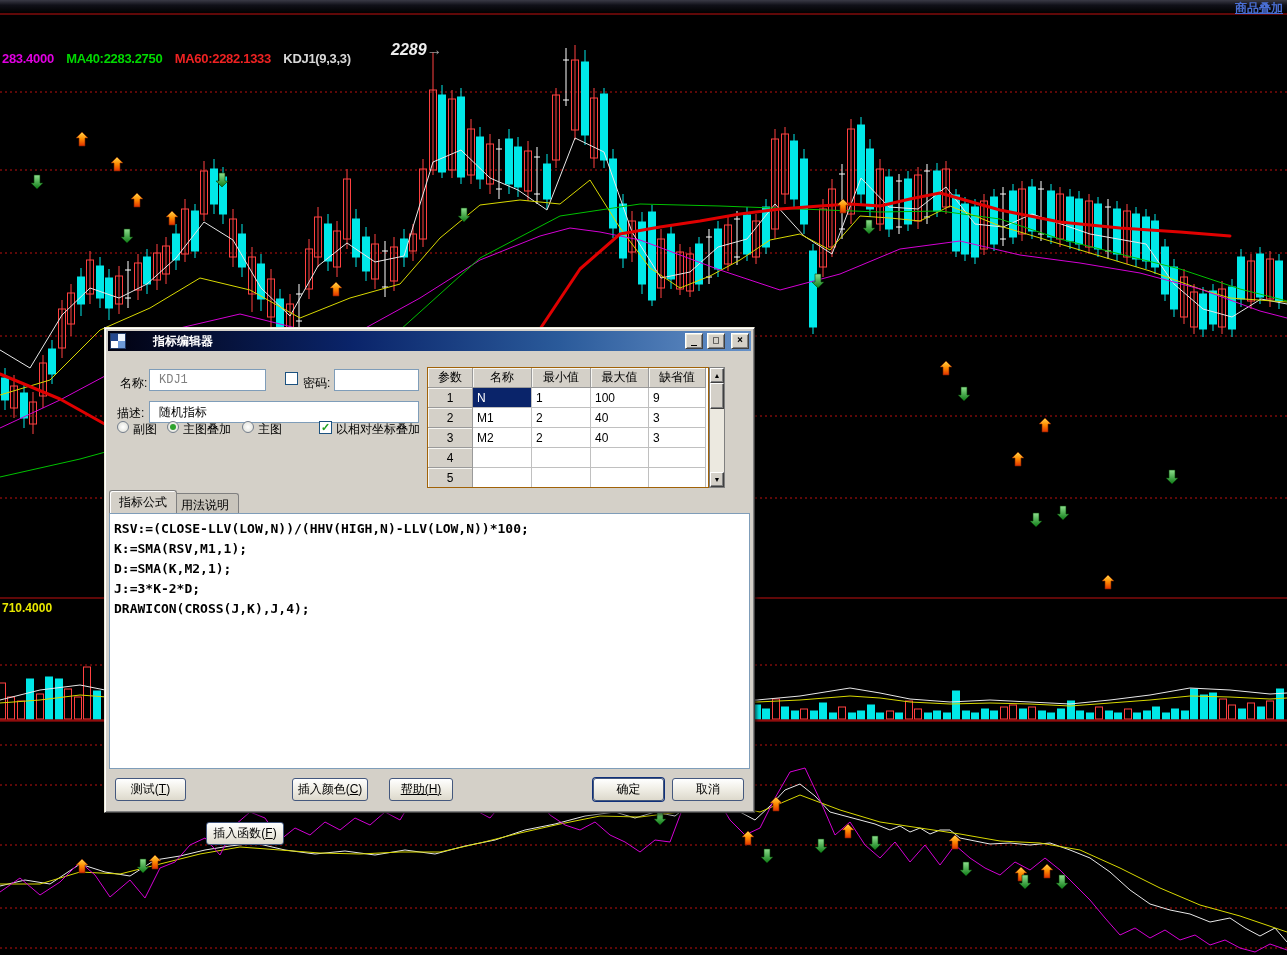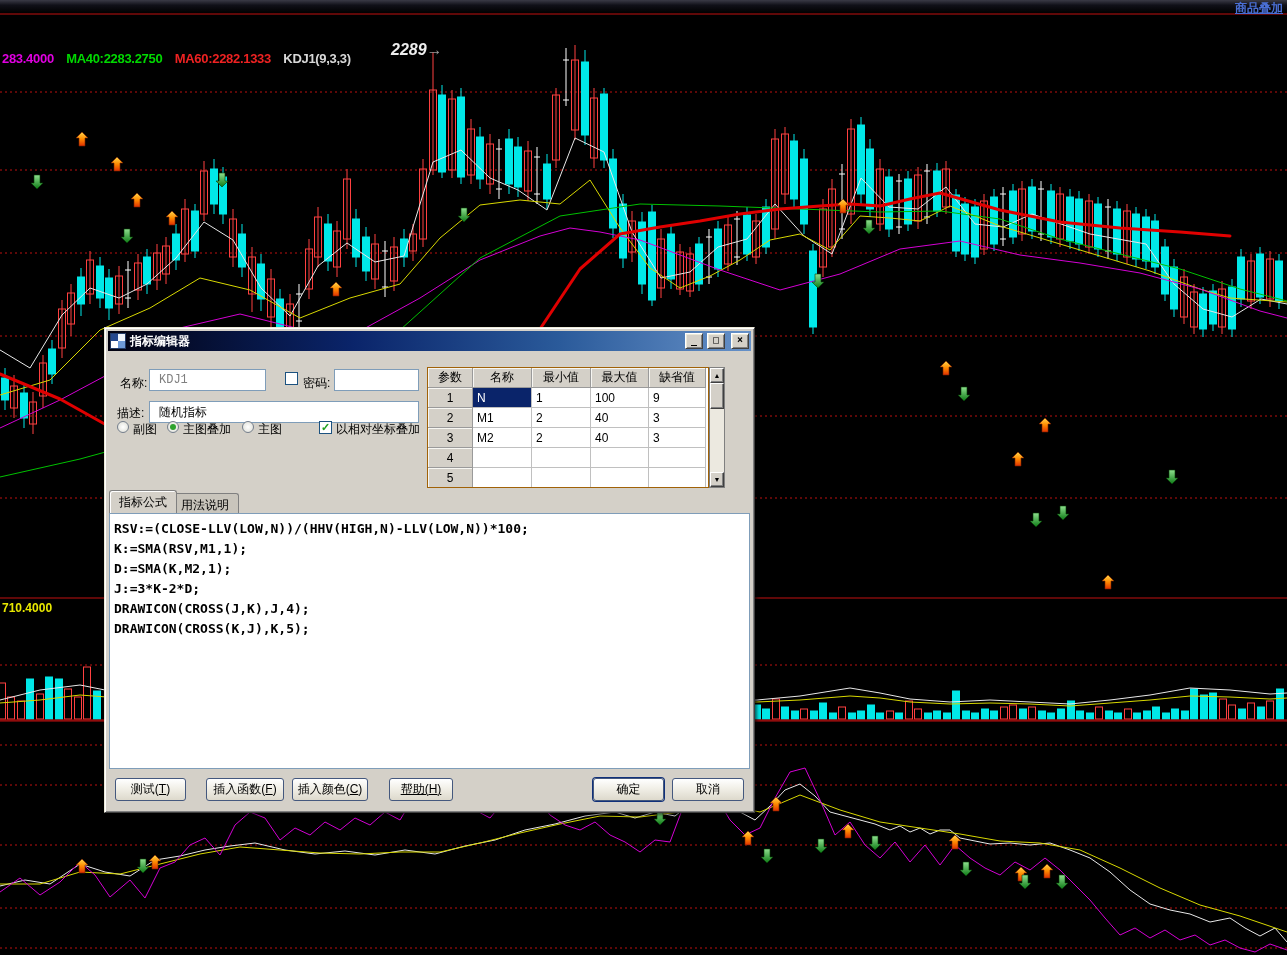--- a/index.html
+++ b/index.html
@@ -23,21 +23,21 @@
   
   #dialog{position:absolute;left:104px;top:327px;width:649px;height:484px;z-index:5;
           background:#d4d0c8;border:1px solid #404040;border-top-color:#ece9d8;border-left-color:#ece9d8;
           box-shadow:inset 1px 1px 0 #fff, inset -1px -1px 0 #808080, 2px 2px 3px rgba(0,0,0,.6);
           font-size:12px;color:#000;}
   #titlebar{position:absolute;left:3px;top:3px;right:3px;height:20px;
           background:linear-gradient(90deg,#020210,#0a246a 38%,#2a5a9a 70%,#6691c8);
           display:flex;align-items:center;gap:4px;padding:0 2px;}
   #title-icon{width:14px;height:14px;flex:0 0 14px;border:1px solid #223a66;
           background:conic-gradient(#eef4fc 0 25%, #6e9ad8 25% 50%, #ffffff 50% 75%, #24488e 75%);}
-  #title-text{color:#fff;font-weight:bold;font-size:12px;flex:1;}
+  #title-text{color:#fff;font-weight:bold;font-size:12px;flex:1;margin-left:23px;}
   .winbtn{width:16px;height:14px;background:#d4d0c8;border:1px solid;border-color:#fff #404040 #404040 #fff;
           box-shadow:inset 1px 1px 0 #ece9d8, inset -1px -1px 0 #808080;
           font-size:10px;line-height:11px;text-align:center;font-weight:bold;color:#000;cursor:pointer;
           font-family:"DejaVu Sans Mono",monospace;}
   #btn-close{margin-left:2px;}
   .dlbl{position:absolute;white-space:nowrap;}
   .dinput{position:absolute;background:#fff;border:1px solid #7f9db9;font-size:12px;
           font-family:Liberation Mono, monospace;padding:1px 9px;box-sizing:border-box;outline:none;}
   #inp-name{left:44px;top:41px;width:117px;height:22px;color:#808080;}
   #inp-pass{left:229px;top:41px;width:85px;height:22px;}
@@ -75,21 +75,21 @@
   #code-box{position:absolute;left:4px;top:185px;width:641px;height:256px;background:#fff;
       border:1px solid #7f9db9;box-sizing:border-box;padding:5px 0 0 4px;overflow:hidden;cursor:text;}
   .code-line{font-family:"DejaVu Sans Mono",monospace;font-weight:bold;font-size:13px;height:20px;
       line-height:20px;white-space:pre;color:#000;}
   
   .btn{position:absolute;top:450px;height:23px;background:linear-gradient(#fff,#f1efe7 45%,#ddd9cc);
       border:1px solid #44587e;border-radius:3px;font-size:12px;font-family:"Liberation Sans",sans-serif;
       text-align:center;line-height:21px;cursor:pointer;box-sizing:border-box;}
   .btn u{text-decoration:underline;}
   #btn-test{left:10px;width:71px;}
-  #btn-func{left:101px;width:78px;}
+  #btn-func{left:101px;width:78px;margin-top:44px;}
   #btn-color{left:187px;width:76px;}
   #btn-help{left:284px;width:64px;text-decoration:underline;}
   #btn-ok{left:488px;width:71px;box-shadow:0 0 0 1px #10307a;}
   #btn-cancel{left:567px;width:72px;}
 </style>
 </head>
 <body>
 
 <div id="screen">
   <svg id="chart-svg" width="1287" height="955">
@@ -616,21 +616,20 @@
 
     <span class="tab" id="tab-formula">指标公式</span>
     <span class="tab" id="tab-usage">用法说明</span>
 
     <div id="code-box">
         <div class="code-line">RSV:=(CLOSE-LLV(LOW,N))/(HHV(HIGH,N)-LLV(LOW,N))*100;</div>
         <div class="code-line">K:=SMA(RSV,M1,1);</div>
         <div class="code-line">D:=SMA(K,M2,1);</div>
         <div class="code-line">J:=3*K-2*D;</div>
         <div class="code-line">DRAWICON(CROSS(J,K),J,4);</div>
-        <div class="code-line">DRAWICON(CROSS(K,J),K,5);</div>
       </div>
 
     <span class="btn" id="btn-test"><span>测试(</span><u>T</u><span>)</span></span>
     <span class="btn" id="btn-func"><span>插入函数(</span><u>F</u><span>)</span></span>
     <span class="btn" id="btn-color"><span>插入颜色(</span><u>C</u><span>)</span></span>
     <span class="btn" id="btn-help"><span>帮助(</span><u>H</u><span>)</span></span>
     <span class="btn" id="btn-ok">确定</span>
     <span class="btn" id="btn-cancel">取消</span>
   </div>
 </div>

